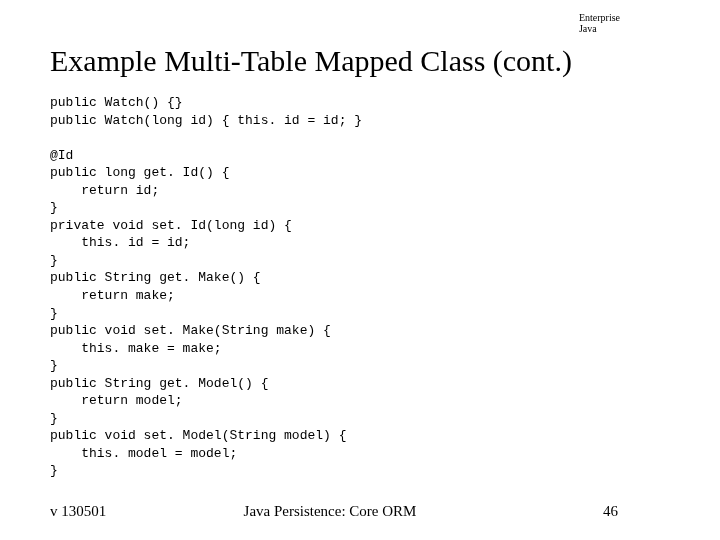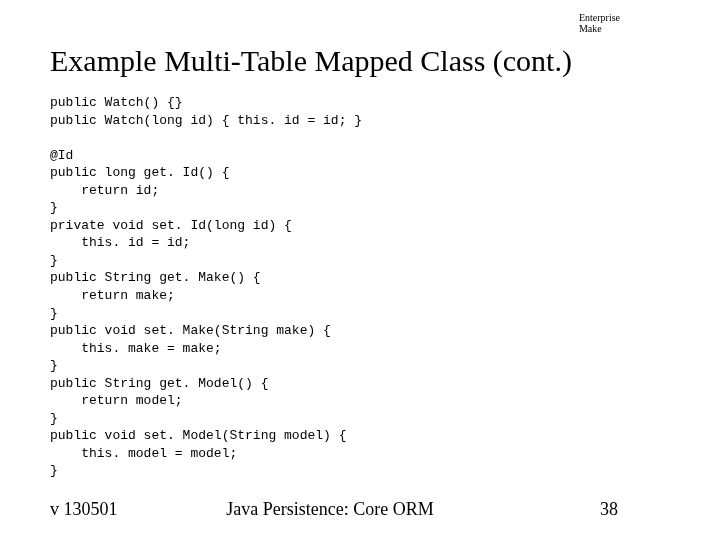--- a/index.html
+++ b/index.html
@@ -38,21 +38,21 @@
     font-family: "Courier New", Courier, monospace;
     font-size: 13px;
     line-height: 1.35;
     white-space: pre;
   }
   .footer {
     position: absolute;
     bottom: 20px;
     left: 50px;
     right: 50px;
-    font-size: 18px;
+    font-size: 15px;
     display: flex;
     justify-content: space-between;
     align-items: baseline;
     gap: 9px;
   }
   .footer-center {
     position: absolute;
     left: 0;
     right: 8px;
     text-align: center;
@@ -62,21 +62,21 @@
     margin-left: auto;
   }
 </style>
 </head>
 <body>
 
 <div class="slide">
 
   <div class="corner-tag">
     <div>Enterprise</div>
-    <div>Make</div>
+    <div>Java</div>
   </div>
 
   <h1 class="title">Example Multi-Table Mapped Class (cont.)</h1>
 
   <div class="code">public Watch() {}
 public Watch(long id) { this. id = id; }
 
 @Id
 public long get. Id() {
     return id;
@@ -93,16 +93,16 @@
 public String get. Model() {
     return model;
 }
 public void set. Model(String model) {
     this. model = model;
 }</div>
 
   <div class="footer">
     <span>v 130501</span>
     <span class="footer-center">Java Persistence: Core ORM</span>
-    <span class="footer-right">38</span>
+    <span class="footer-right">46</span>
   </div>
 
 </div>
 
 </body></html>

